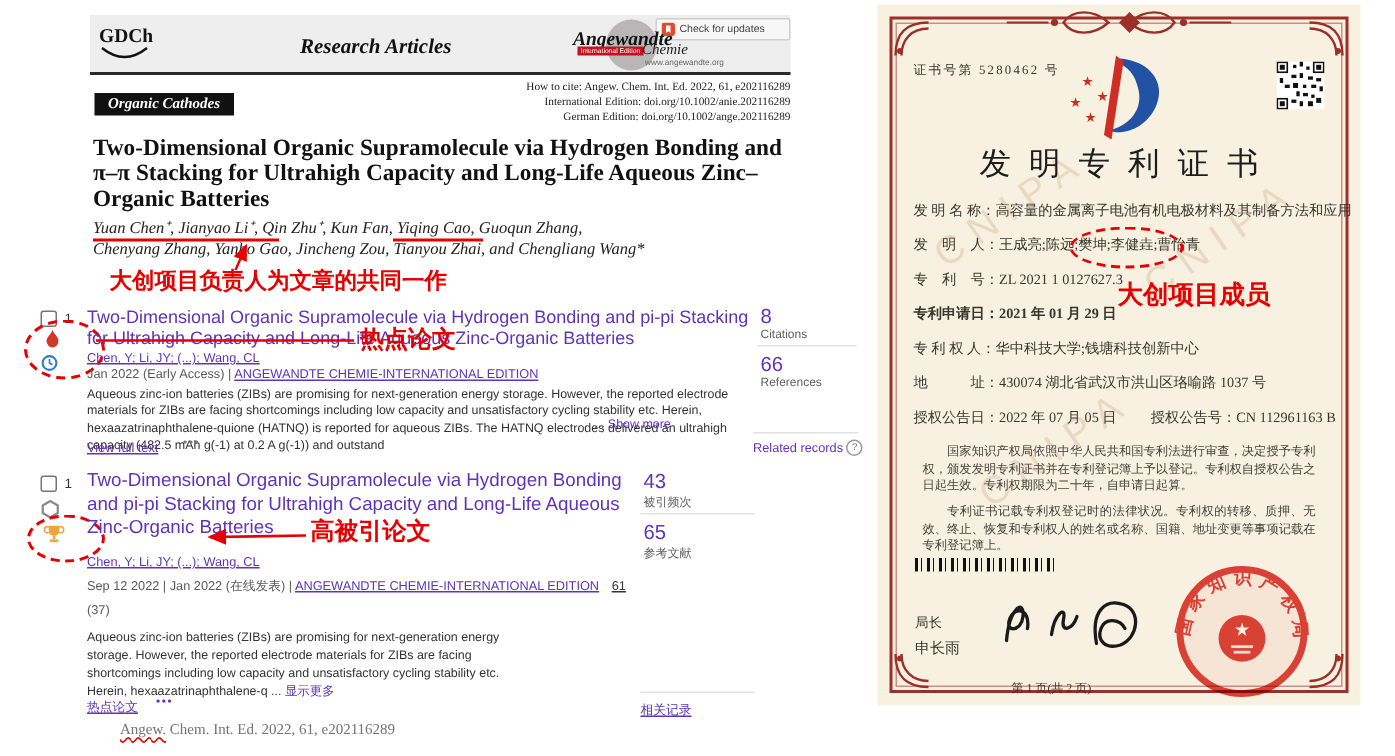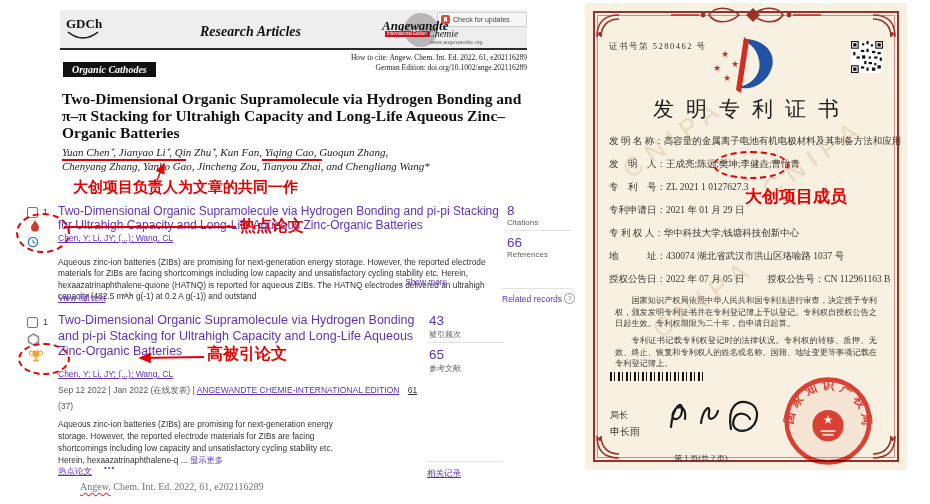--- a/index.html
+++ b/index.html
@@ -73,20 +73,21 @@
   <div class="abs ang-circle"></div>
   <div class="abs ang-name">Angewandte</div>
   <div class="abs ang-tag">International Edition</div>
   <div class="abs ang-name2">Chemie</div>
   <div class="abs ang-url">www.angewandte.org</div>
 
   <div class="abs cat-chip">Organic Cathodes</div>
 
   <div class="abs cite-block" style="text-align:right;">
     <div>How to cite: Angew. Chem. Int. Ed. 2022, 61, e202116289</div>
+    <div>International Edition: doi.org/10.1002/anie.202116289</div>
     <div>German Edition: doi.org/10.1002/ange.202116289</div>
   </div>
 
   <div class="abs a-title">
     <div>Two-Dimensional Organic Supramolecule via Hydrogen Bonding and</div>
     <div>π–π Stacking for Ultrahigh Capacity and Long-Life Aqueous Zinc–</div>
     <div>Organic Batteries</div>
   </div>
 
   <div class="abs a-auth">
@@ -104,20 +105,24 @@
   <svg class="abs" style="left:27px;top:236px;" width="12" height="12" viewBox="0 0 12 12">
     <circle cx="6" cy="6" r="4.6" fill="none" stroke="#2e7cc3" stroke-width="1.4"></circle>
     <path d="M6,3.4 V6 L8,7.2" fill="none" stroke="#2e7cc3" stroke-width="1.1"></path>
   </svg>
   <div class="abs ellipse" style="left:16px;top:213px;width:50px;height:36px;"></div>
 
   <div class="abs wtitle" style="left:58px;top:204px;width:444px;font-size:12px;line-height:14px;">Two-Dimensional Organic Supramolecule via Hydrogen Bonding and pi-pi Stacking for Ultrahigh Capacity and Long-Life Aqueous Zinc-Organic Batteries</div>
   <div class="abs red-note" style="left:240px;top:216px;font-size:16px;">热点论文</div>
 
   <div class="abs wlink" style="left:58px;top:233px;font-size:8.5px;">Chen, Y; Li, JY; (...); Wang, CL</div>
+  <div class="abs" style="left:58px;top:244px;font-size:8.5px;">
+    <span class="wgray">Jan 2022 (Early Access) |</span>
+    <span class="wlink">ANGEWANDTE CHEMIE-INTERNATIONAL EDITION</span>
+  </div>
   <div class="abs" style="left:58px;top:257px;width:448px;font-size:8.3px;line-height:11.3px;color:#333;">Aqueous zinc-ion batteries (ZIBs) are promising for next-generation energy storage. However, the reported electrode materials for ZIBs are facing shortcomings including low capacity and unsatisfactory cycling stability etc. Herein, hexaazatrinaphthalene-quione (HATNQ) is reported for aqueous ZIBs. The HATNQ electrodes delivered an ultrahigh capacity (482.5 mAh g(-1) at 0.2 A g(-1)) and outstand</div>
   <div class="abs wtitle" style="left:396px;top:277px;font-size:8.3px;">... Show more</div>
   <div class="abs wlink" style="left:58px;top:293px;font-size:8.5px;">View full text</div>
   <div class="abs" style="left:122px;top:290px;font-size:8px;color:#777;letter-spacing:1px;">•••</div>
 
   <div class="abs cnum" style="left:507px;top:203px;">8</div>
   <div class="abs clabel" style="left:507px;top:218px;">Citations</div>
   <div class="abs divider" style="left:505px;top:230px;width:66px;"></div>
   <div class="abs cnum" style="left:507px;top:235px;">66</div>
   <div class="abs clabel" style="left:507px;top:250px;">References</div>
@@ -247,21 +252,21 @@
           <text x="16" y="46">★</text>
           <text x="24" y="32">★</text>
       </g>
     </svg>
 
     <div class="abs cert-txt" style="left:0;top:92px;width:100%;text-align:center;font-size:21px;letter-spacing:12px;text-indent:12px;color:#1d1d1d;">发明专利证书</div>
 
     <div class="abs cert-txt cfield" style="left:24px;top:132px;"><span>发 明 名 称：</span><span>高容量的金属离子电池有机电极材料及其制备方法和应用</span></div>
     <div class="abs cert-txt cfield" style="left:24px;top:155px;"><span>发　明　人：</span><span>王成亮;陈远;樊坤;李健垚;曹怡青</span></div>
     <div class="abs cert-txt cfield" style="left:24px;top:178px;"><span>专　利　号：</span><span>ZL 2021 1 0127627.3</span></div>
-    <div class="abs cert-txt cfield" style="left:24px;top:201px;"><span>专利申请日：</span><span>2021 年 01 月 29 日</span></div>
+    <div class="abs cert-txt cfield" style="left:24px;top:201px;font-weight:bold;"><span>专利申请日：</span><span>2021 年 01 月 29 日</span></div>
     <div class="abs cert-txt cfield" style="left:24px;top:224px;"><span>专 利 权 人：</span><span>华中科技大学;钱塘科技创新中心</span></div>
     <div class="abs cert-txt cfield" style="left:24px;top:247px;"><span>地　　　址：</span><span>430074 湖北省武汉市洪山区珞喻路 1037 号</span></div>
     <div class="abs cert-txt cfield" style="left:24px;top:270px;">
       <span>授权公告日：</span><span>2022 年 07 月 05 日</span>
       <span style="display:inline-block;width:18px;"></span>
       <span>授权公告号：</span><span>CN 112961163 B</span>
     </div>
 
     <div class="abs ellipse" style="left:128px;top:148px;width:72px;height:24px;"></div>
     <div class="abs red-note" style="left:160px;top:182px;font-size:17px;">大创项目成员</div>

